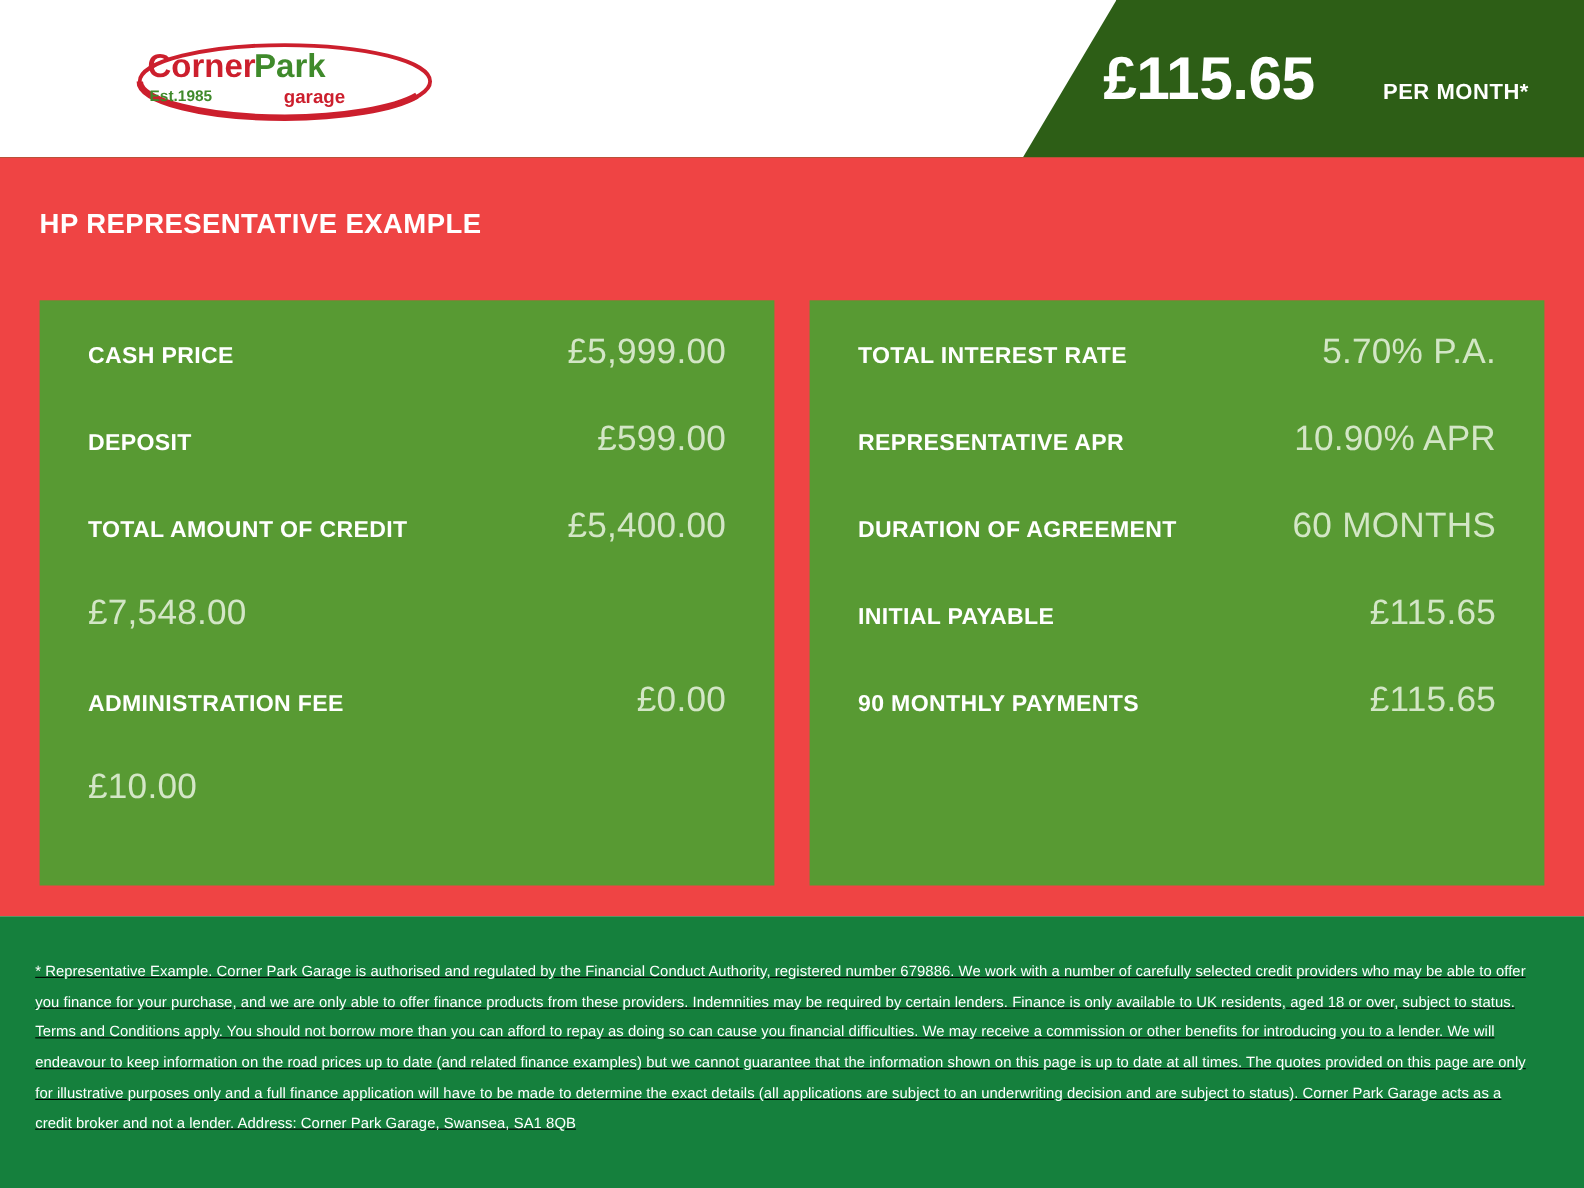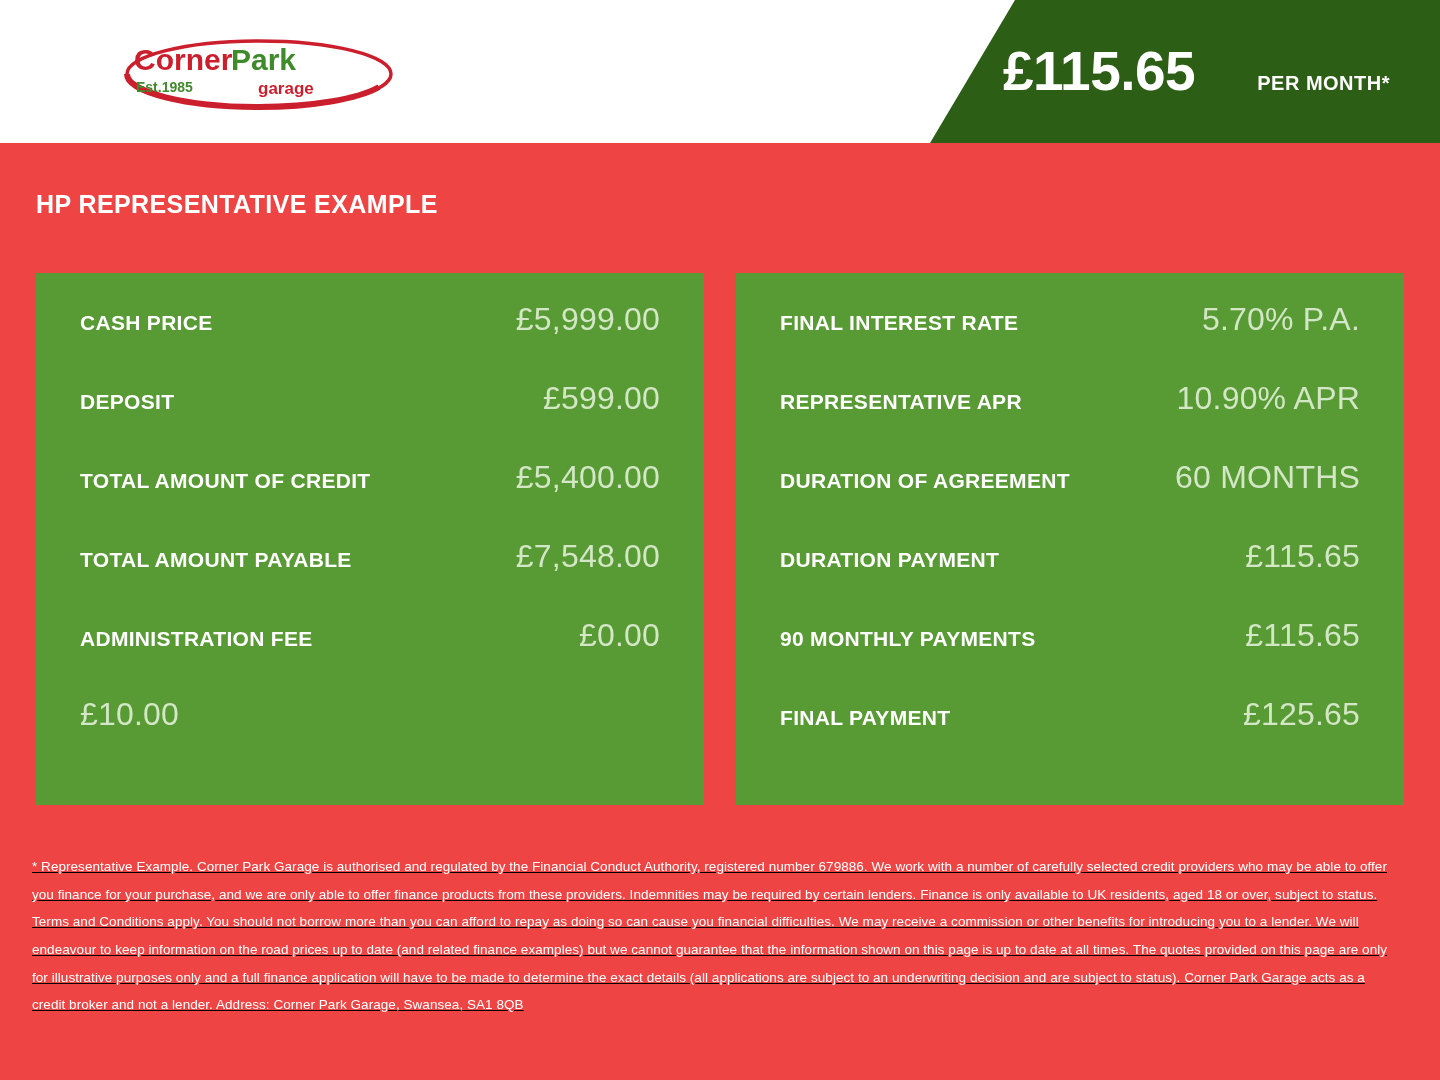--- a/index.html
+++ b/index.html
@@ -114,22 +114,22 @@
     font-weight: normal;
     letter-spacing: 0.2px;
     white-space: nowrap;
   }
 
   
   .footer {
     position: relative;
     width: 1440px;
     height: 247px;
-    background: #ef4444;
-    padding: 20px 40px 0 32px;
+    background: #15803d;
+    padding: 36px 40px 0 32px;
   }
   .footer p {
     color: #ffffff;
     font-size: 13.5px;
     line-height: 2.05;
     letter-spacing: 0.05px;
   }
 </style>
 </head>
 <body>
@@ -168,56 +168,51 @@
         </div>
         <div class="row">
           <span class="row-label">DEPOSIT</span>
           <span class="row-value">£599.00</span>
         </div>
         <div class="row">
           <span class="row-label">TOTAL AMOUNT OF CREDIT</span>
           <span class="row-value">£5,400.00</span>
         </div>
         <div class="row">
-          <span class="row-label">TOTAL AMOUNT PAYABLE</span>
           <span class="row-value">£7,548.00</span>
         </div>
         <div class="row">
           <span class="row-label">ADMINISTRATION FEE</span>
           <span class="row-value">£0.00</span>
         </div>
         <div class="row">
           <span class="row-value">£10.00</span>
         </div>
       </div>
 
       <div class="panel">
         <div class="row">
-          <span class="row-label">FINAL INTEREST RATE</span>
+          <span class="row-label">TOTAL INTEREST RATE</span>
           <span class="row-value">5.70% P.A.</span>
         </div>
         <div class="row">
           <span class="row-label">REPRESENTATIVE APR</span>
           <span class="row-value">10.90% APR</span>
         </div>
         <div class="row">
           <span class="row-label">DURATION OF AGREEMENT</span>
           <span class="row-value">60 MONTHS</span>
         </div>
         <div class="row">
-          <span class="row-label">DURATION PAYMENT</span>
+          <span class="row-label">INITIAL PAYABLE</span>
           <span class="row-value">£115.65</span>
         </div>
         <div class="row">
           <span class="row-label">90 MONTHLY PAYMENTS</span>
           <span class="row-value">£115.65</span>
-        </div>
-        <div class="row">
-          <span class="row-label">FINAL PAYMENT</span>
-          <span class="row-value">£125.65</span>
         </div>
       </div>
 
     </div>
   </div>
 
   <div class="footer">
     <p>* Representative Example. Corner Park Garage is authorised and regulated by the Financial Conduct Authority, registered number 679886. We work with a number of carefully selected credit providers who may be able to offer you finance for your purchase, and we are only able to offer finance products from these providers. Indemnities may be required by certain lenders. Finance is only available to UK residents, aged 18 or over, subject to status. Terms and Conditions apply. You should not borrow more than you can afford to repay as doing so can cause you financial difficulties. We may receive a commission or other benefits for introducing you to a lender. We will endeavour to keep information on the road prices up to date (and related finance examples) but we cannot guarantee that the information shown on this page is up to date at all times. The quotes provided on this page are only for illustrative purposes only and a full finance application will have to be made to determine the exact details (all applications are subject to an underwriting decision and are subject to status). Corner Park Garage acts as a credit broker and not a lender. Address: Corner Park Garage, Swansea, SA1 8QB</p>
   </div>
 

